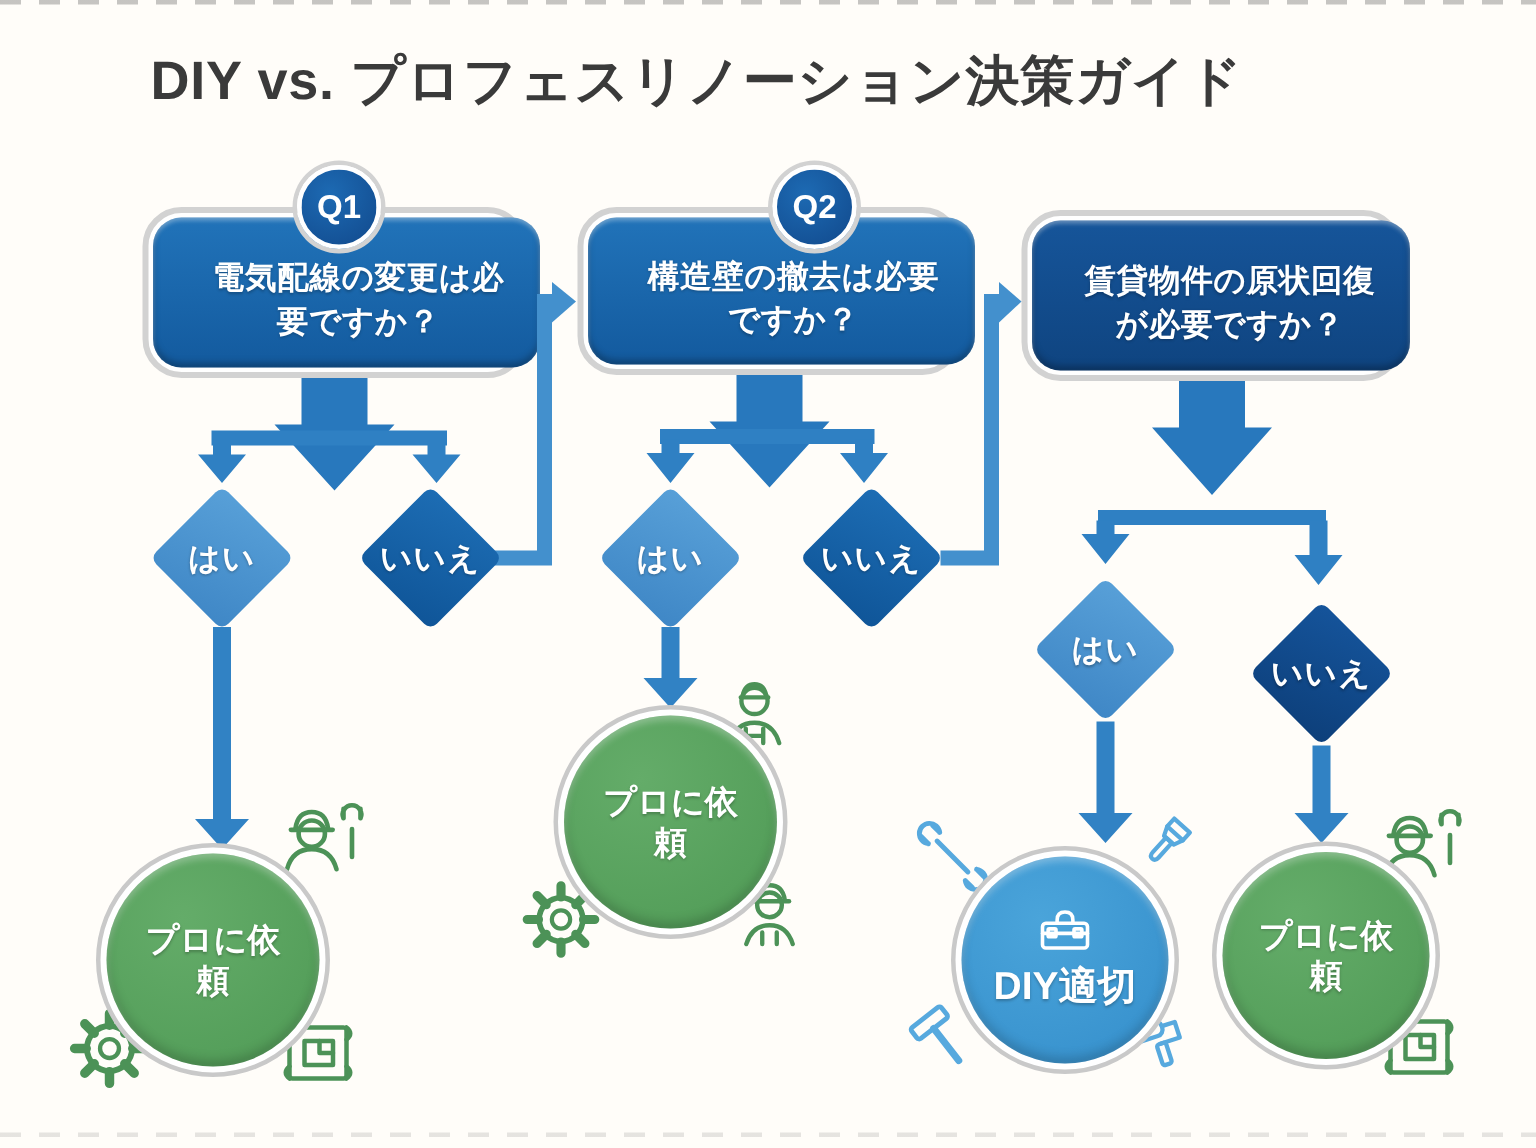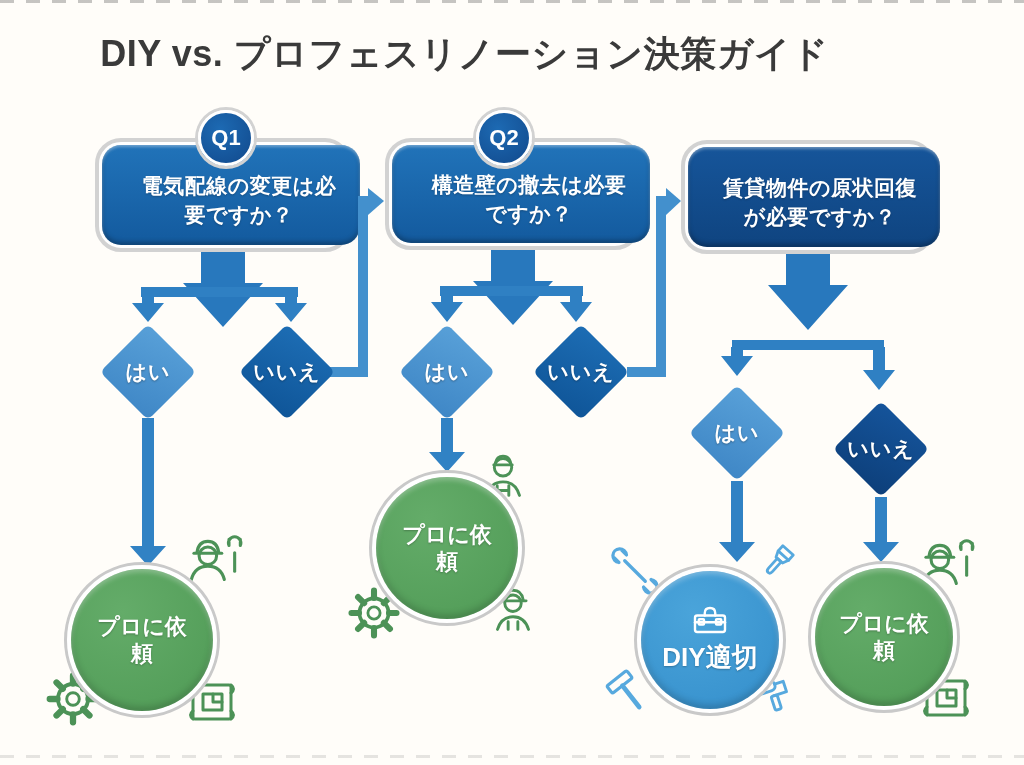--- a/index.html
+++ b/index.html
@@ -132,21 +132,21 @@
     </g>
   </svg>
 
   <div class="qbadge" style="left:198px;top:110px;">Q1</div>
   <div class="qbox" style="left:95px;top:138px;width:256px;height:114px;">
     <div class="qbox-inner fill-blue">
       <div class="qtext">電気配線の変更は必要ですか？</div>
     </div>
   </div>
 
-  <div class="qbadge" style="left:476px;top:110px;">Q2</div>
+  <div class="qbadge" style="left:515px;top:110px;">Q2</div>
   <div class="qbox" style="left:385px;top:138px;width:256px;height:112px;">
     <div class="qbox-inner fill-blue">
       <div class="qtext">構造壁の撤去は必要ですか？</div>
     </div>
   </div>
 
   <div class="qbox" style="left:681px;top:140px;width:254px;height:114px;">
     <div class="qbox-inner fill-darkblue">
       <div class="qtext">賃貸物件の原状回復が必要ですか？</div>
     </div>

